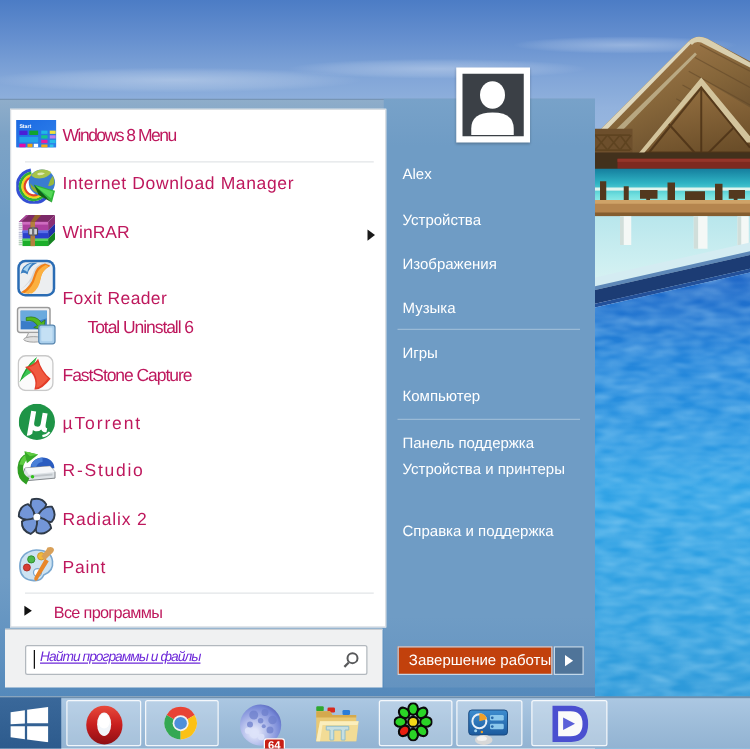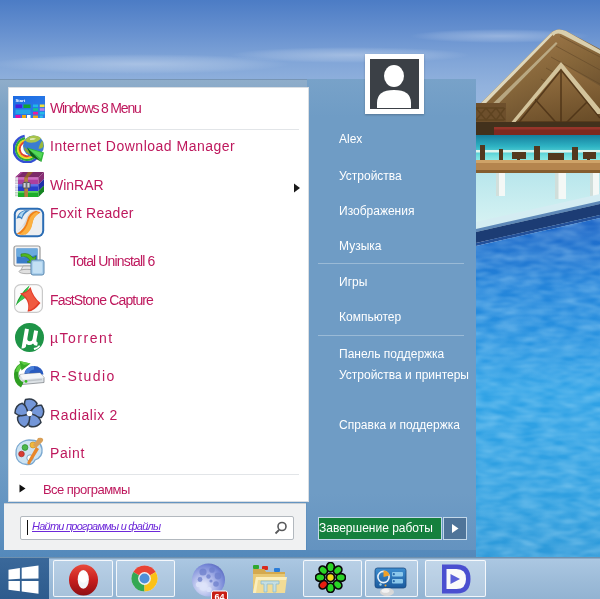--- a/index.html
+++ b/index.html
@@ -11,26 +11,26 @@
   
   #frame{left:0;top:79px;width:476px;height:478px;border-top:1px solid #7795b5;box-sizing:border-box;
     background:linear-gradient(180deg,#8fadca 0%,#7da3c6 6%,#6f9cc5 20%,#6f9cc5 80%,#5e90bf 94%,#5489bb 100%);}
   #rightcol{left:307px;top:79px;width:169px;height:471px;
     background:linear-gradient(180deg,#78a2c9 0%,#6f9cc5 8%,#6f9cc5 88%,#6493c0 100%);}
   #grayband{left:4px;top:503px;width:302px;height:47px;background:#f0f1f2;border-top:1px solid #c9ced3;box-sizing:border-box;}
   #whitepanel{left:8px;top:87px;width:301px;height:415px;background:#ffffff;border:1px solid #d9dee3;box-sizing:border-box;}
   .mitem{left:50px;height:20px;font-size:14px;color:#be185d;white-space:nowrap;}
   .micon{left:13px;width:32px;}
   .msep{left:20px;width:279px;height:1px;background:#e2e5e8;}
-  .rlabel{left:322px;color:#fff;font-size:12px;white-space:nowrap;margin-left:17px;}
+  .rlabel{left:322px;color:#fff;font-size:12px;white-space:nowrap;}
   .rsep{left:318px;width:146px;height:1px;background:rgba(255,255,255,0.3);}
   #avatar{left:365px;top:54px;width:59px;height:60px;background:#fff;box-shadow:0 1px 2px rgba(0,0,0,0.25);}
   #avatarin{left:370px;top:59px;width:49px;height:50px;background:#3b4046;}
   #shutdown{left:318px;top:517px;width:124px;height:23px;border:1px solid #c3d8ea;box-sizing:border-box;
-    background:#15803d;color:#fff;font-size:12px;text-align:left;line-height:21px;}
+    background:#c2410c;color:#fff;font-size:12px;text-align:right;line-height:21px;}
   #shutarrow{left:443px;top:517px;width:24px;height:23px;border:1px solid #c3d8ea;box-sizing:border-box;background:#4f7499;}
   #searchbox{left:20px;top:516px;width:274px;height:24px;background:#fff;border:1px solid #b2b8be;border-radius:2px;box-sizing:border-box;}
   #searchtext{left:32px;top:520px;font-size:11px;letter-spacing:-0.75px;font-style:italic;color:#6d28d9;white-space:nowrap;text-decoration:underline;}
   #caret{left:27px;top:520px;width:1px;height:15px;background:#111;}
   
   #taskbar{left:0;top:557px;width:600px;height:42px;
     background:linear-gradient(180deg,#6f90ae 0,#6f90ae 1px,#abc7e2 2px,#9cbbd8 60%,#92b3d2 100%);}
   #startbtn{left:0;top:558px;width:49px;height:41px;background:linear-gradient(180deg,#3a689a,#2d5b8d);}
   .tbtn{top:560px;height:37px;border:1px solid rgba(255,255,255,0.85);box-sizing:border-box;
         background:rgba(255,255,255,0.18);border-radius:2px;}
@@ -264,21 +264,21 @@
 
   <svg class="abs micon" style="top:207px;" width="32" height="31" viewBox="0 0 32 31">
     <rect x="0.8" y="0.8" width="30.4" height="29.4" rx="6.5" fill="#2a6cb4"></rect>
     <rect x="2.8" y="2.8" width="26.4" height="25.4" rx="4.5" fill="#eceef0"></rect>
     <path d="M3,25 Q11,19 13.5,11 Q15.5,5 21,3.5 L28,3.5 Q21,8 20,14 Q19,22 10,27.5 L5,27.5 Q10,23 11,18 Q8,22 3,25 Z" fill="#d4d7da"></path>
     <path d="M3.5,27 Q12,22 14,13.5 Q16,5.5 23,3.8 L27.5,5.5 Q20.5,9 19.5,15 Q18.5,23.5 10,27.8 Z" fill="#f08018"></path>
     <path d="M6.5,27.5 Q13.5,22.5 15.5,14.5 Q17.5,7.5 23.5,5 L26,6 Q20.5,10 19.5,16 Q18.5,24 12.5,27.8 Z" fill="#fbb040"></path>
     <path d="M3.5,12 Q5,5 11.5,3.2 L17,3.2 Q10.5,6 9,12.5 Q6.5,10 3.5,12 Z" fill="#3a7ec0"></path>
     <path d="M5.5,9 Q8,4.5 13,3.6 Q9.5,6.5 8.8,10.5 Q7,8.8 5.5,9 Z" fill="#a8d4f0"></path>
   </svg>
-  <div class="abs mitem" style="letter-spacing:0.3px;top:205px;">Foxit Reader</div>
+  <div class="abs mitem" style="letter-spacing:0.3px;top:230px;">Foxit Reader</div>
 
   <svg class="abs micon" style="top:245px;" width="32" height="31" viewBox="0 0 32 31">
     <rect x="1" y="1" width="26" height="20" rx="2" fill="#f2f2f2" stroke="#9a9a9a" stroke-width="1.2"></rect>
     <rect x="3.5" y="3.5" width="21" height="15" fill="#3a7cc8"></rect>
     <path d="M3.5,3.5 h21 v6 q-10,4 -21,2 z" fill="#6aaade"></path>
     <path d="M10,21 h8 l2,4 h-12 z" fill="#e8e8e8" stroke="#a0a0a0" stroke-width="0.8"></path>
     <ellipse cx="14" cy="26.5" rx="8" ry="2.2" fill="#e0e0e0" stroke="#a0a0a0" stroke-width="0.8"></ellipse>
     <path d="M8,9 q8,-2 12,4 l3,-2 l-1,8 l-8,-2 l3,-1.5 q-3,-5 -9,-4 z" fill="#52b81e" stroke="#2f7a10" stroke-width="0.6"></path>
     <rect x="18" y="15" width="13" height="15" rx="2" fill="#aacfec" stroke="#5a88b0" stroke-width="1"></rect>
     <rect x="20" y="17" width="9" height="11" rx="1" fill="#c4e0f4"></rect>

